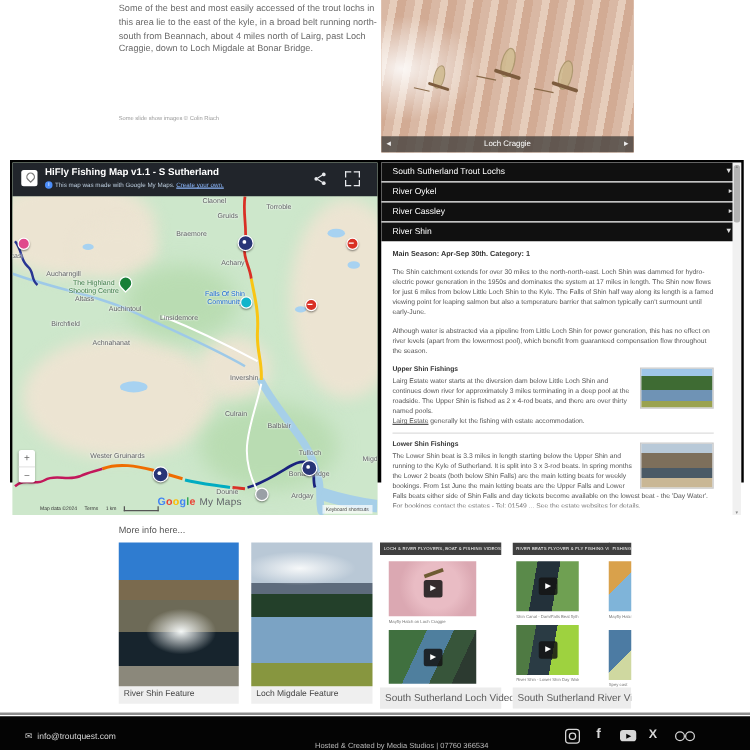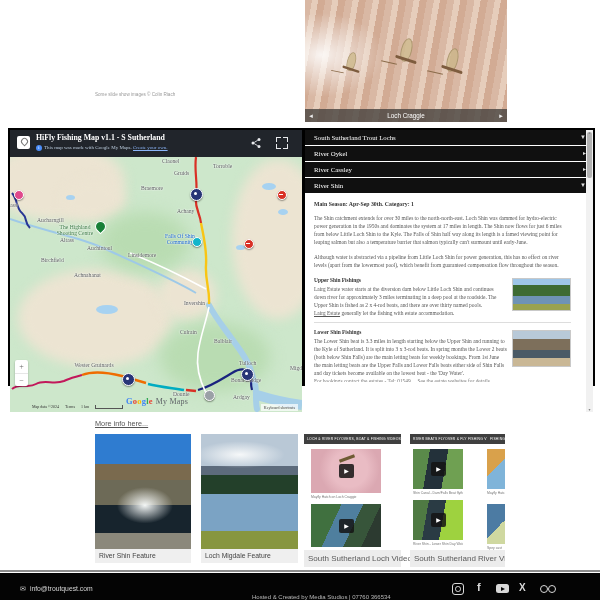--- a/index.html
+++ b/index.html
@@ -18,21 +18,21 @@
       linear-gradient(180deg,#e8d3c4,#d6b4a0);}
   .fly{position:absolute;}
   .fly .wing{position:absolute;width:9px;height:22px;background:rgba(205,185,140,.8);
     border:1px solid rgba(140,120,80,.5);border-radius:50% 50% 45% 45%;transform:rotate(14deg);}
   .fly .body{position:absolute;top:20px;left:-6px;width:22px;height:2.5px;background:#7d5c3e;border-radius:2px;transform:rotate(18deg);}
   .fly .tail{position:absolute;top:24px;left:-20px;width:16px;height:1px;background:#8a6b4a;transform:rotate(12deg);}
   #slide-capbar{left:0;top:109px;width:202px;height:13px;background:rgba(70,66,62,.8);color:#fff;
     font-size:6.3px;line-height:13px;text-align:center;}
   .slide-arrow{position:absolute;top:0;width:12px;height:13px;color:#eee;font-size:7px;line-height:13px;text-align:center;cursor:pointer;}
   
-  #frame{left:8px;top:128px;width:587px;height:258px;background:#000;font-family:Liberation Serif, serif;}
+  #frame{left:8px;top:128px;width:587px;height:258px;background:#000;}
   #map{left:2px;top:2px;width:292px;height:282px;background:#cfe8cd;overflow:hidden;}
   #map-header{left:0;top:0;width:292px;height:27px;background:#21252b;z-index:30;}
   #mm-logo{left:7px;top:6px;width:13px;height:13px;background:#fff;border-radius:2px;}
   #mm-logo:after{content:"";position:absolute;left:4px;top:2px;width:5px;height:5px;border:1.4px solid #7a7a7a;border-radius:50% 50% 50% 0;transform:rotate(-45deg);}
   #map-title{left:26px;top:3px;font-size:7.8px;font-weight:bold;color:#fff;white-space:nowrap;}
   #map-sub{left:26px;top:15px;font-size:5px;color:#bcd;white-space:nowrap;}
   #map-sub .info-i{display:inline-block;width:6px;height:6px;border-radius:50%;background:#4b8df8;color:#fff;
     font-size:4.5px;line-height:6px;text-align:center;margin-right:2px;vertical-align:middle;}
   #map-sub a{color:#8ab4f8;text-decoration:underline;}
   .hdr-icon{position:absolute;top:7px;width:12px;height:12px;}
@@ -85,21 +85,21 @@
      linear-gradient(180deg,#9fc6e8 0 18%,#3e6b33 18% 55%,#6f93b5 55% 82%,#9aa24f 82% 100%);}
   #thumb-lower{width:57px;height:35px;background:
      linear-gradient(180deg,#b8c9d8 0 22%,#7d6f5b 22% 55%,#4a5a66 55% 78%,#c9b795 78% 100%);}
   .link{text-decoration:underline;color:#555;cursor:pointer;}
   .sec-divider{border:none;border-top:1px solid #ddd;margin:5px 0;clear:both;}
   #clip-line{height:5px;overflow:hidden;clear:both;color:#777;}
   #panel-scroll{left:281px;top:0;width:7px;height:282px;background:#f1f1f1;}
   #panel-thumb{left:1px;top:2px;width:5px;height:46px;background:#b3b3b3;border-radius:2px;cursor:pointer;}
   #panel-scroll .sb-arrow{position:absolute;left:0;width:7px;font-size:4px;color:#888;text-align:center;}
   
-  #more-info{left:95px;top:419px;font-size:7.3px;color:#555;text-decoration:underline;}
+  #more-info{left:95px;top:419px;font-size:7.3px;color:#555;}
   .card{position:absolute;top:434px;background:#fff;}
   .card .img{position:relative;width:100%;overflow:hidden;}
   .card .capbar{width:100%;height:14px;background:#efefef;font-size:6.8px;line-height:14px;color:#444;padding-left:4px;box-sizing:border-box;}
   #card1{left:95px;width:96px;}
   #card1 .img{height:115px;background:
     radial-gradient(40px 26px at 52% 62%, #f4f7f6, rgba(244,247,246,0) 70%),
     linear-gradient(180deg,#2f7cd0 0 26%,#7a6a4e 26% 40%,#6d6a57 40% 62%,#17242d 62% 86%,#8b887b 86% 100%);}
   #card2{left:201px;width:97px;}
   #card2 .img{height:115px;background:
     radial-gradient(60px 18px at 40% 18%, #f6f8f9, rgba(246,248,249,0) 75%),
@@ -140,20 +140,21 @@
   #yt:after{content:"";position:absolute;left:5px;top:2.5px;border-left:4px solid #040404;border-top:2.3px solid transparent;border-bottom:2.3px solid transparent;}
   #xt{left:519px;font-size:10px;font-weight:bold;top:9px;}
   #ta{left:540px;top:12px;width:16px;height:7px;}
   #ta i{position:absolute;top:0;width:6px;height:6px;border:1.3px solid #d8d8d8;border-radius:50%;}
   #ta i:first-child{left:0;} #ta i:last-child{left:8px;}
 </style>
 </head>
 <body>
 
 <div class="abs" id="intro">
+  <p>Some of the best and most easily accessed of the trout lochs in this area lie to the east of the kyle, in a broad belt running north-south from Beannach, about 4 miles north of Lairg, past Loch Craggie, down to Loch Migdale at Bonar Bridge.</p>
 </div>
 <div class="abs" id="credit">Some slide show images © Colin Riach</div>
 
 <div class="abs" id="slideshow">
   <div class="abs" id="slide-img">
     <div class="fly" style="left:96px;top:38px;">
         <i class="wing"></i>
         <i class="body"></i>
         <i class="tail"></i>
       </div>

